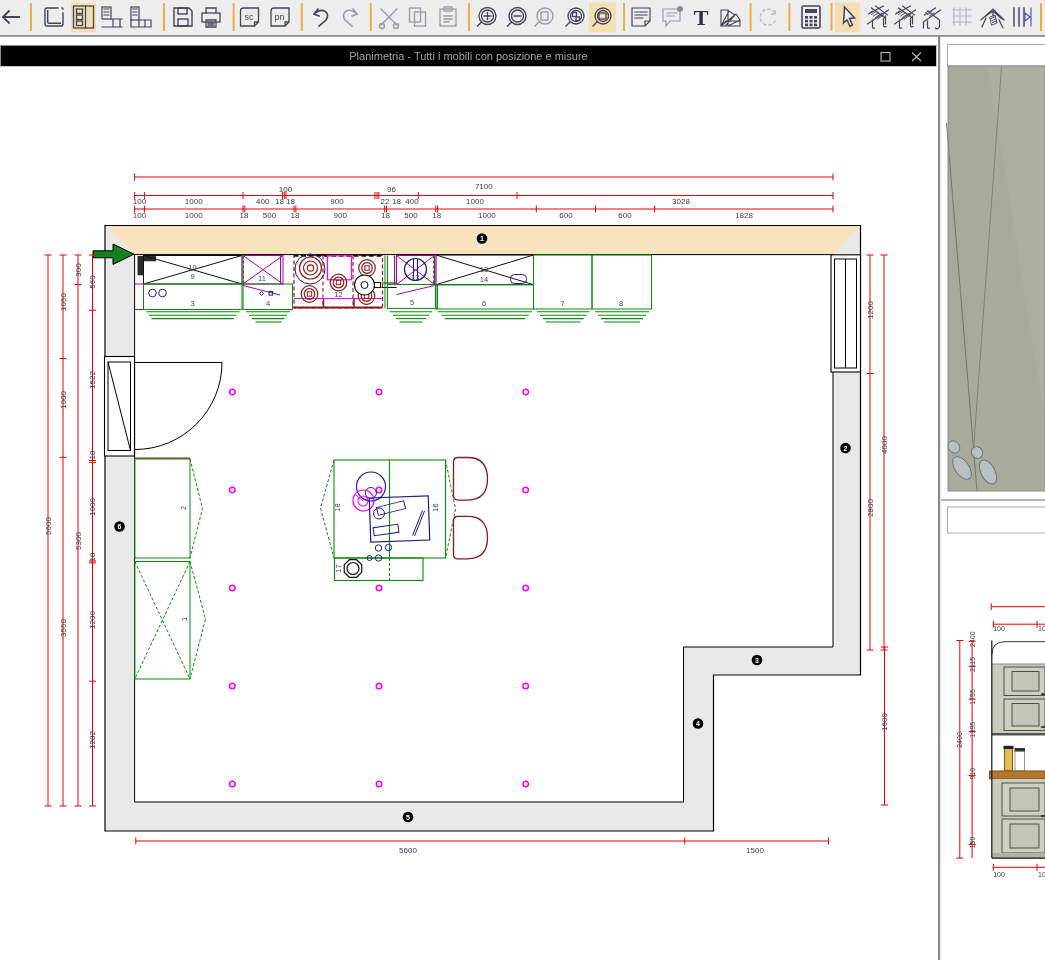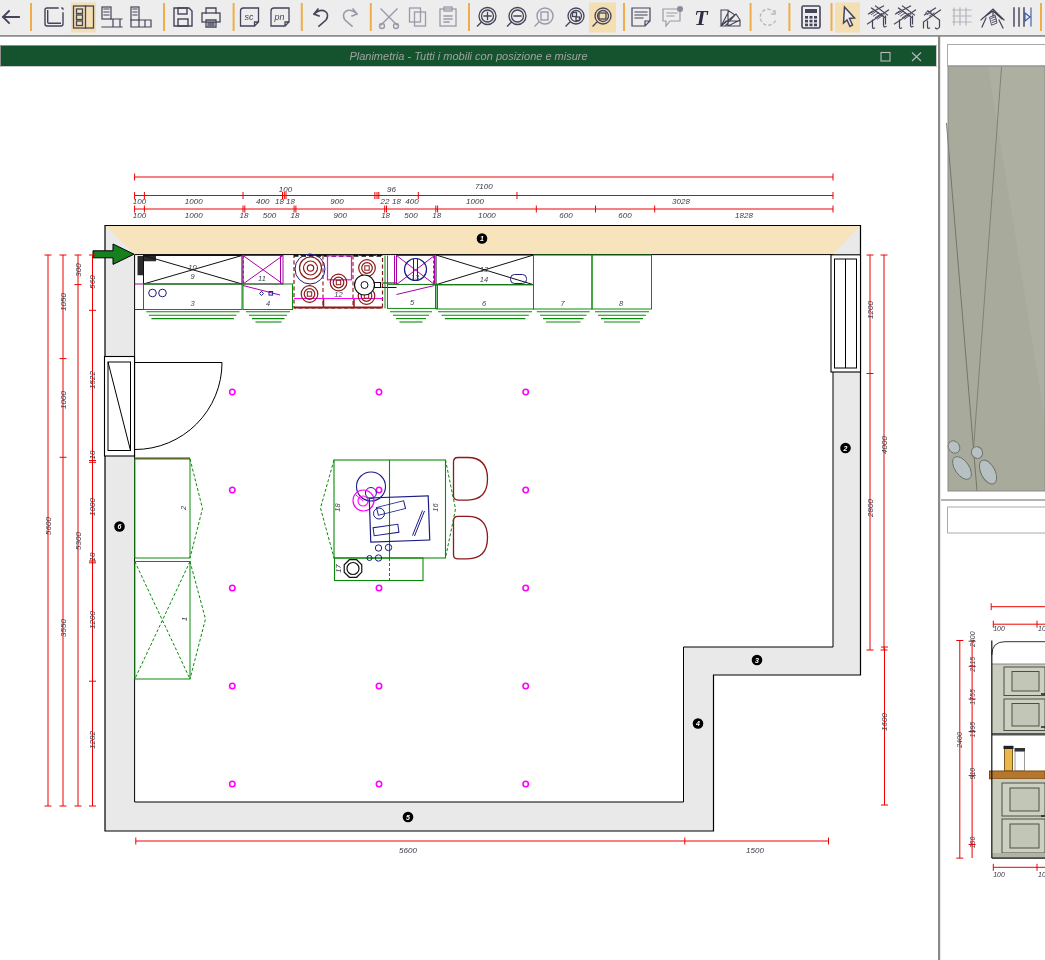--- a/index.html
+++ b/index.html
@@ -1,18 +1,18 @@
 <!DOCTYPE html>
 <html><head>
 <meta charset="utf-8">
 <style>
 html,body{margin:0;padding:0;width:1045px;height:960px;overflow:hidden;background:#fff;
 font-family:"Liberation Sans",sans-serif;}
-#page{position:relative;width:893px;height:960px;font-style:italic;}
-#titlebar{position:absolute;left:0px;top:45px;width:935px;height:20px;background:#14532d;border:1px solid #c9c9c9;border-top:1px solid #8f8f8f;border-left:1.5px solid #8f8f8f;color:#a3a3a3;font-size:11px;text-align:center;line-height:20px;}
+#page{position:relative;width:893px;height:960px;}
+#titlebar{position:absolute;left:0px;top:45px;width:935px;height:20px;background:#000000;border:1px solid #c9c9c9;border-top:1px solid #8f8f8f;border-left:1.5px solid #8f8f8f;color:#a3a3a3;font-size:11px;text-align:center;line-height:20px;}
 </style>
 </head>
 <body>
 <div id="page">
   <svg width="1045" height="37" viewBox="0 0 1045 37" style="position:absolute;left:0;top:0">
     <rect x="0" y="0" width="1045" height="35" fill="#ededed"></rect>
     <rect x="0" y="35" width="1045" height="1.8" fill="#8f8f8f"></rect>
     <rect x="71" y="2.5" width="25" height="30" fill="#f3dfb2"></rect>
       <rect x="589" y="2.5" width="27" height="30" fill="#f3dfb2"></rect>
       <rect x="835" y="2.5" width="25" height="30" fill="#f3dfb2"></rect>

